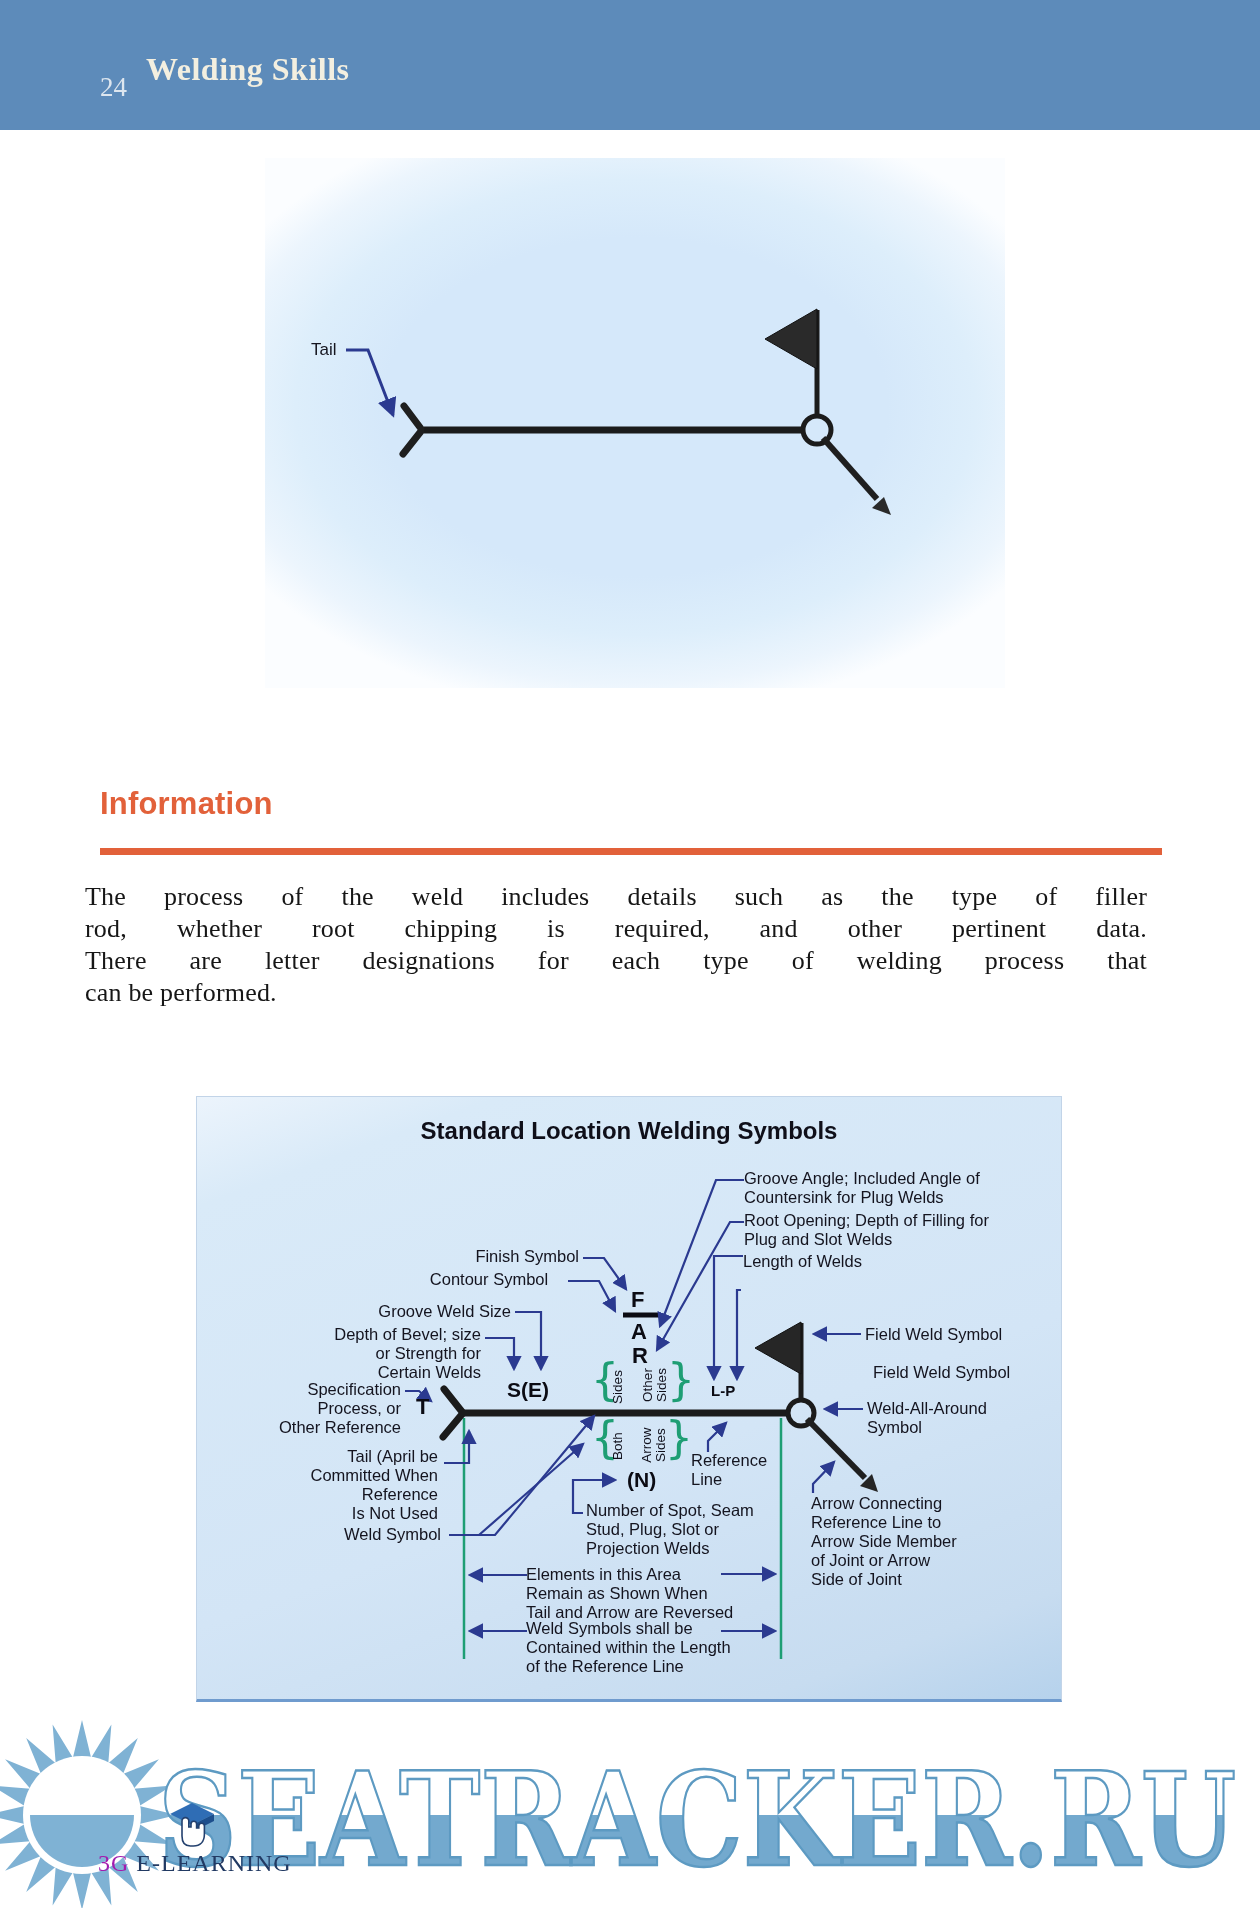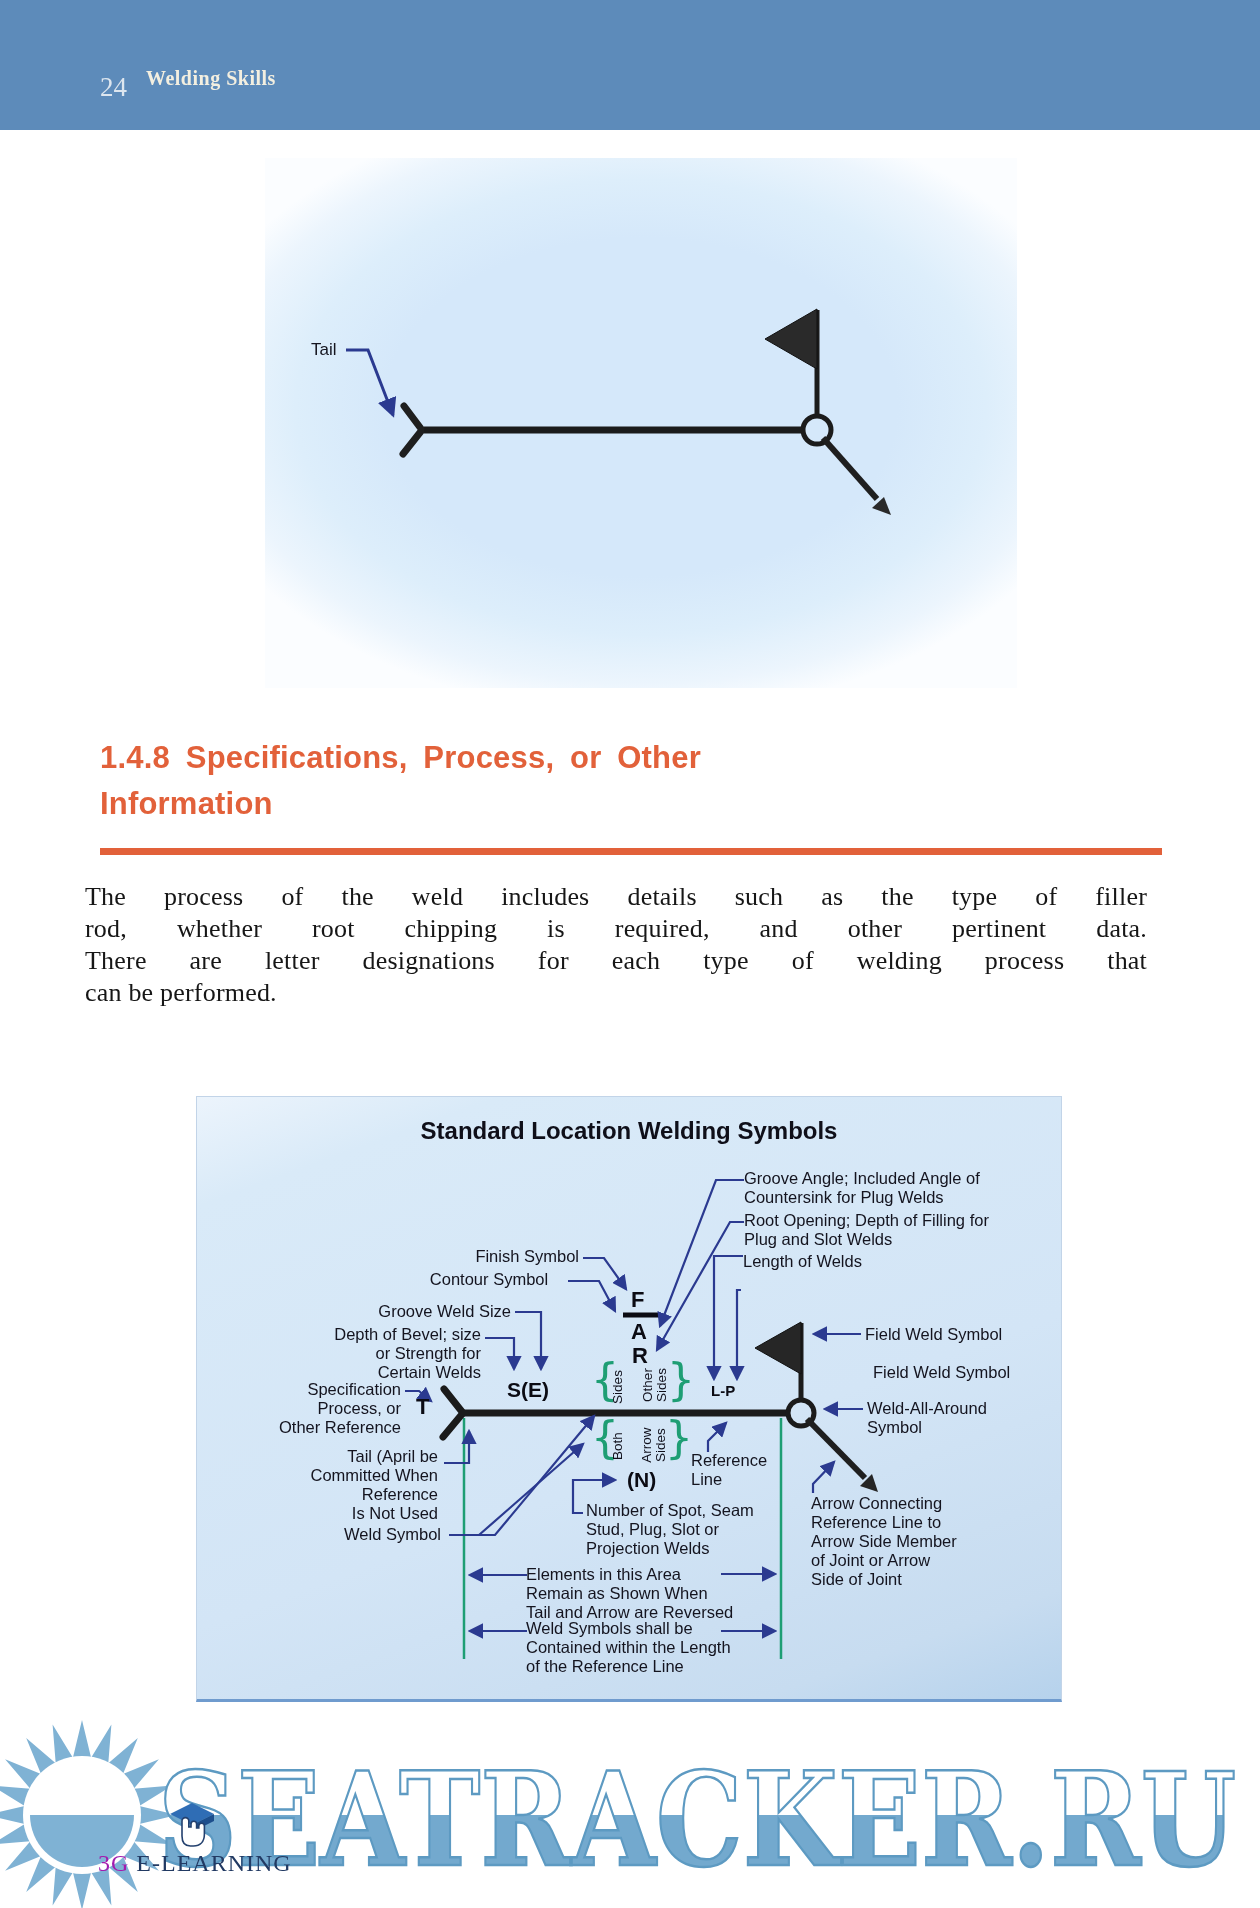--- a/index.html
+++ b/index.html
@@ -2,25 +2,25 @@
 <html><head>
 <meta charset="utf-8">
 <style>
   html,body{margin:0;padding:0;background:#ffffff;}
   #page{position:relative;width:1260px;height:1908px;background:#ffffff;overflow:hidden;
         font-family:"Liberation Sans",sans-serif;}
   
   #header{position:absolute;left:0;top:0;width:1260px;height:130px;background:#5d8bba;}
   #page-num{position:absolute;left:100px;top:72px;font-family:"Liberation Serif",serif;
         font-size:27px;color:#dde6ef;}
-  #book-title{position:absolute;left:146px;top:67px;font-family:"Liberation Serif",serif;
-        font-size:20px;font-weight:bold;color:#f3efe0;letter-spacing:.5px;}
+  #book-title{position:absolute;left:146px;top:51px;font-family:"Liberation Serif",serif;
+        font-size:32px;font-weight:bold;color:#f3efe0;letter-spacing:.5px;}
   
   #fig1{position:absolute;left:265px;top:158px;width:740px;height:530px;
-        background:radial-gradient(ellipse 62% 58% at 50% 47%, #d5e8fa 55%, #ddeefb 74%, #ecf5fd 90%, #fbfdff 100%);padding-left:12px;}
+        background:radial-gradient(ellipse 62% 58% at 50% 47%, #d5e8fa 55%, #ddeefb 74%, #ecf5fd 90%, #fbfdff 100%);}
   #fig1 svg{position:absolute;left:0;top:0;}
   .fig1-label{position:absolute;font-size:17px;color:#15151f;}
   
   .h-line{position:absolute;left:100px;width:1062px;font-size:31px;font-weight:bold;
         color:#e2613a;word-spacing:7px;letter-spacing:.2px;}
   #rule{position:absolute;left:100px;top:848px;width:1062px;height:7px;background:#e2613a;}
   .body-line{position:absolute;left:85px;width:1062px;font-family:"Liberation Serif",serif;
         font-size:26px;color:#161616;letter-spacing:.2px;}
   .just{text-align:justify;text-align-last:justify;}
   
@@ -75,21 +75,20 @@
 
       <line x1="552" y1="258" x2="552" y2="152" stroke="#1b1b1b" stroke-width="5"></line>
       <polygon points="552,151 500,181 552,211" fill="#2a2a2a" stroke="#111" stroke-width="1"></polygon>
 
       <line x1="558" y1="280" x2="612" y2="341" stroke="#1f1f1f" stroke-width="6"></line>
       <polygon points="626,357 619,339 607,350" fill="#2a2a2a"></polygon>
     </svg>
     <div class="fig1-label" style="left:46px;top:182px;">Tail</div>
   </div>
 
-  <div class="h-line" style="top:740px;">1.4.8 Specifications, Process, or Other</div>
   <div class="h-line" style="top:786px;">Information</div>
   <div id="rule"></div>
 
   <div class="body-line just" style="top:882px;">The process of the weld includes details such as the type of filler</div>
   <div class="body-line just" style="top:914px;">rod, whether root chipping is required, and other pertinent data.</div>
   <div class="body-line just" style="top:946px;">There are letter designations for each type of welding process that</div>
   <div class="body-line" style="top:978px;">can be performed.</div>
 
   <div id="fig2">
     <div id="diagram-title">Standard Location Welding Symbols</div>

